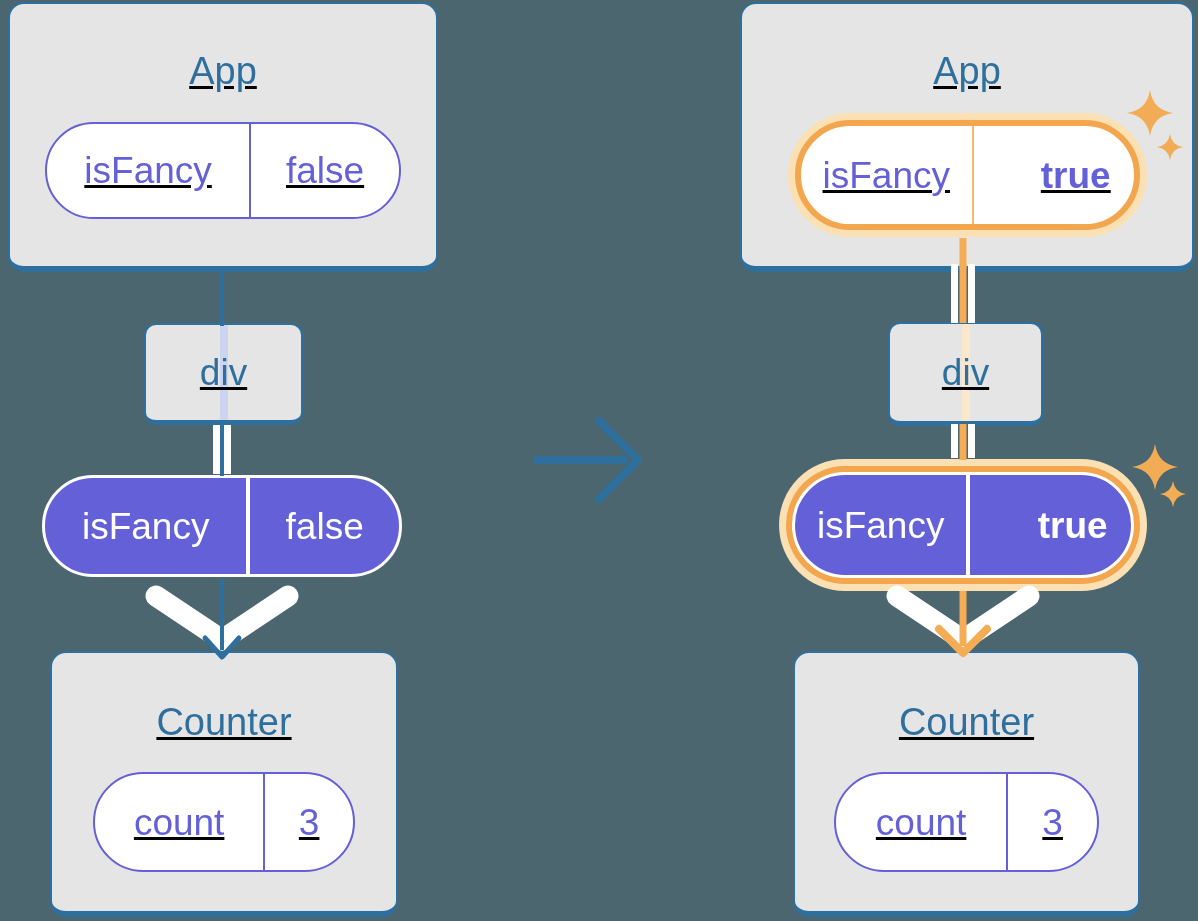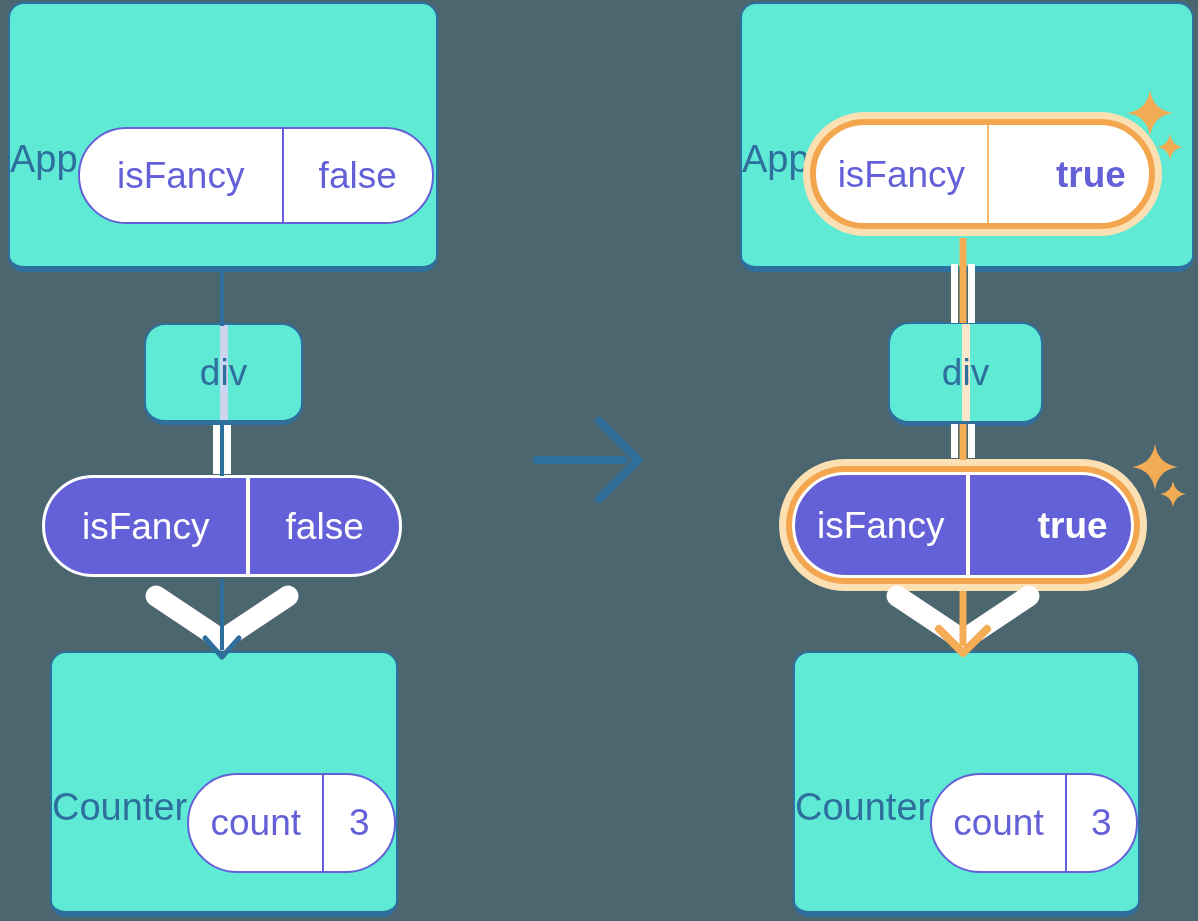--- a/index.html
+++ b/index.html
@@ -1,25 +1,25 @@
 <!DOCTYPE html>
 <html><head>
 <meta charset="utf-8">
 <style>
   html,body{margin:0;padding:0;}
   .stage{
     position:relative;width:1198px;height:921px;background:#4C6670;
     font-family:"Liberation Sans",sans-serif;overflow:hidden;
   }
   .card{
-    position:absolute;background:#5eead4;border:2.5px solid #2E6F9E;
+    position:absolute;background:#e5e5e5;border:2.5px solid #2E6F9E;
     border-bottom-width:6px;border-radius:16px;box-sizing:border-box;
-    display:flex;flex-direction:row;align-items:center;
+    display:flex;flex-direction:column;align-items:center;text-decoration:underline;
   }
-  .card-sm{border-radius:21px;border-bottom-width:5px;justify-content:center;}
+  .card-sm{border-radius:12px;border-bottom-width:5px;justify-content:center;}
   .card-title{color:#2E6F9E;font-size:38px;line-height:38px;font-weight:400;}
   .pill{
     box-sizing:border-box;display:flex;border-radius:999px;
     font-size:37px;line-height:37px;
   }
   .pill-cell{display:flex;align-items:center;justify-content:center;box-sizing:border-box;}
   .c-l58{width:58%;} .c-r42{width:42%;}
   .c-l60{width:60%;} .c-r40{width:40%;}
   .c-l66{width:66%;} .c-r34{width:34%;}
   .pill-outline{background:#fff;border:2.5px solid #6360D8;color:#6360D8;}

